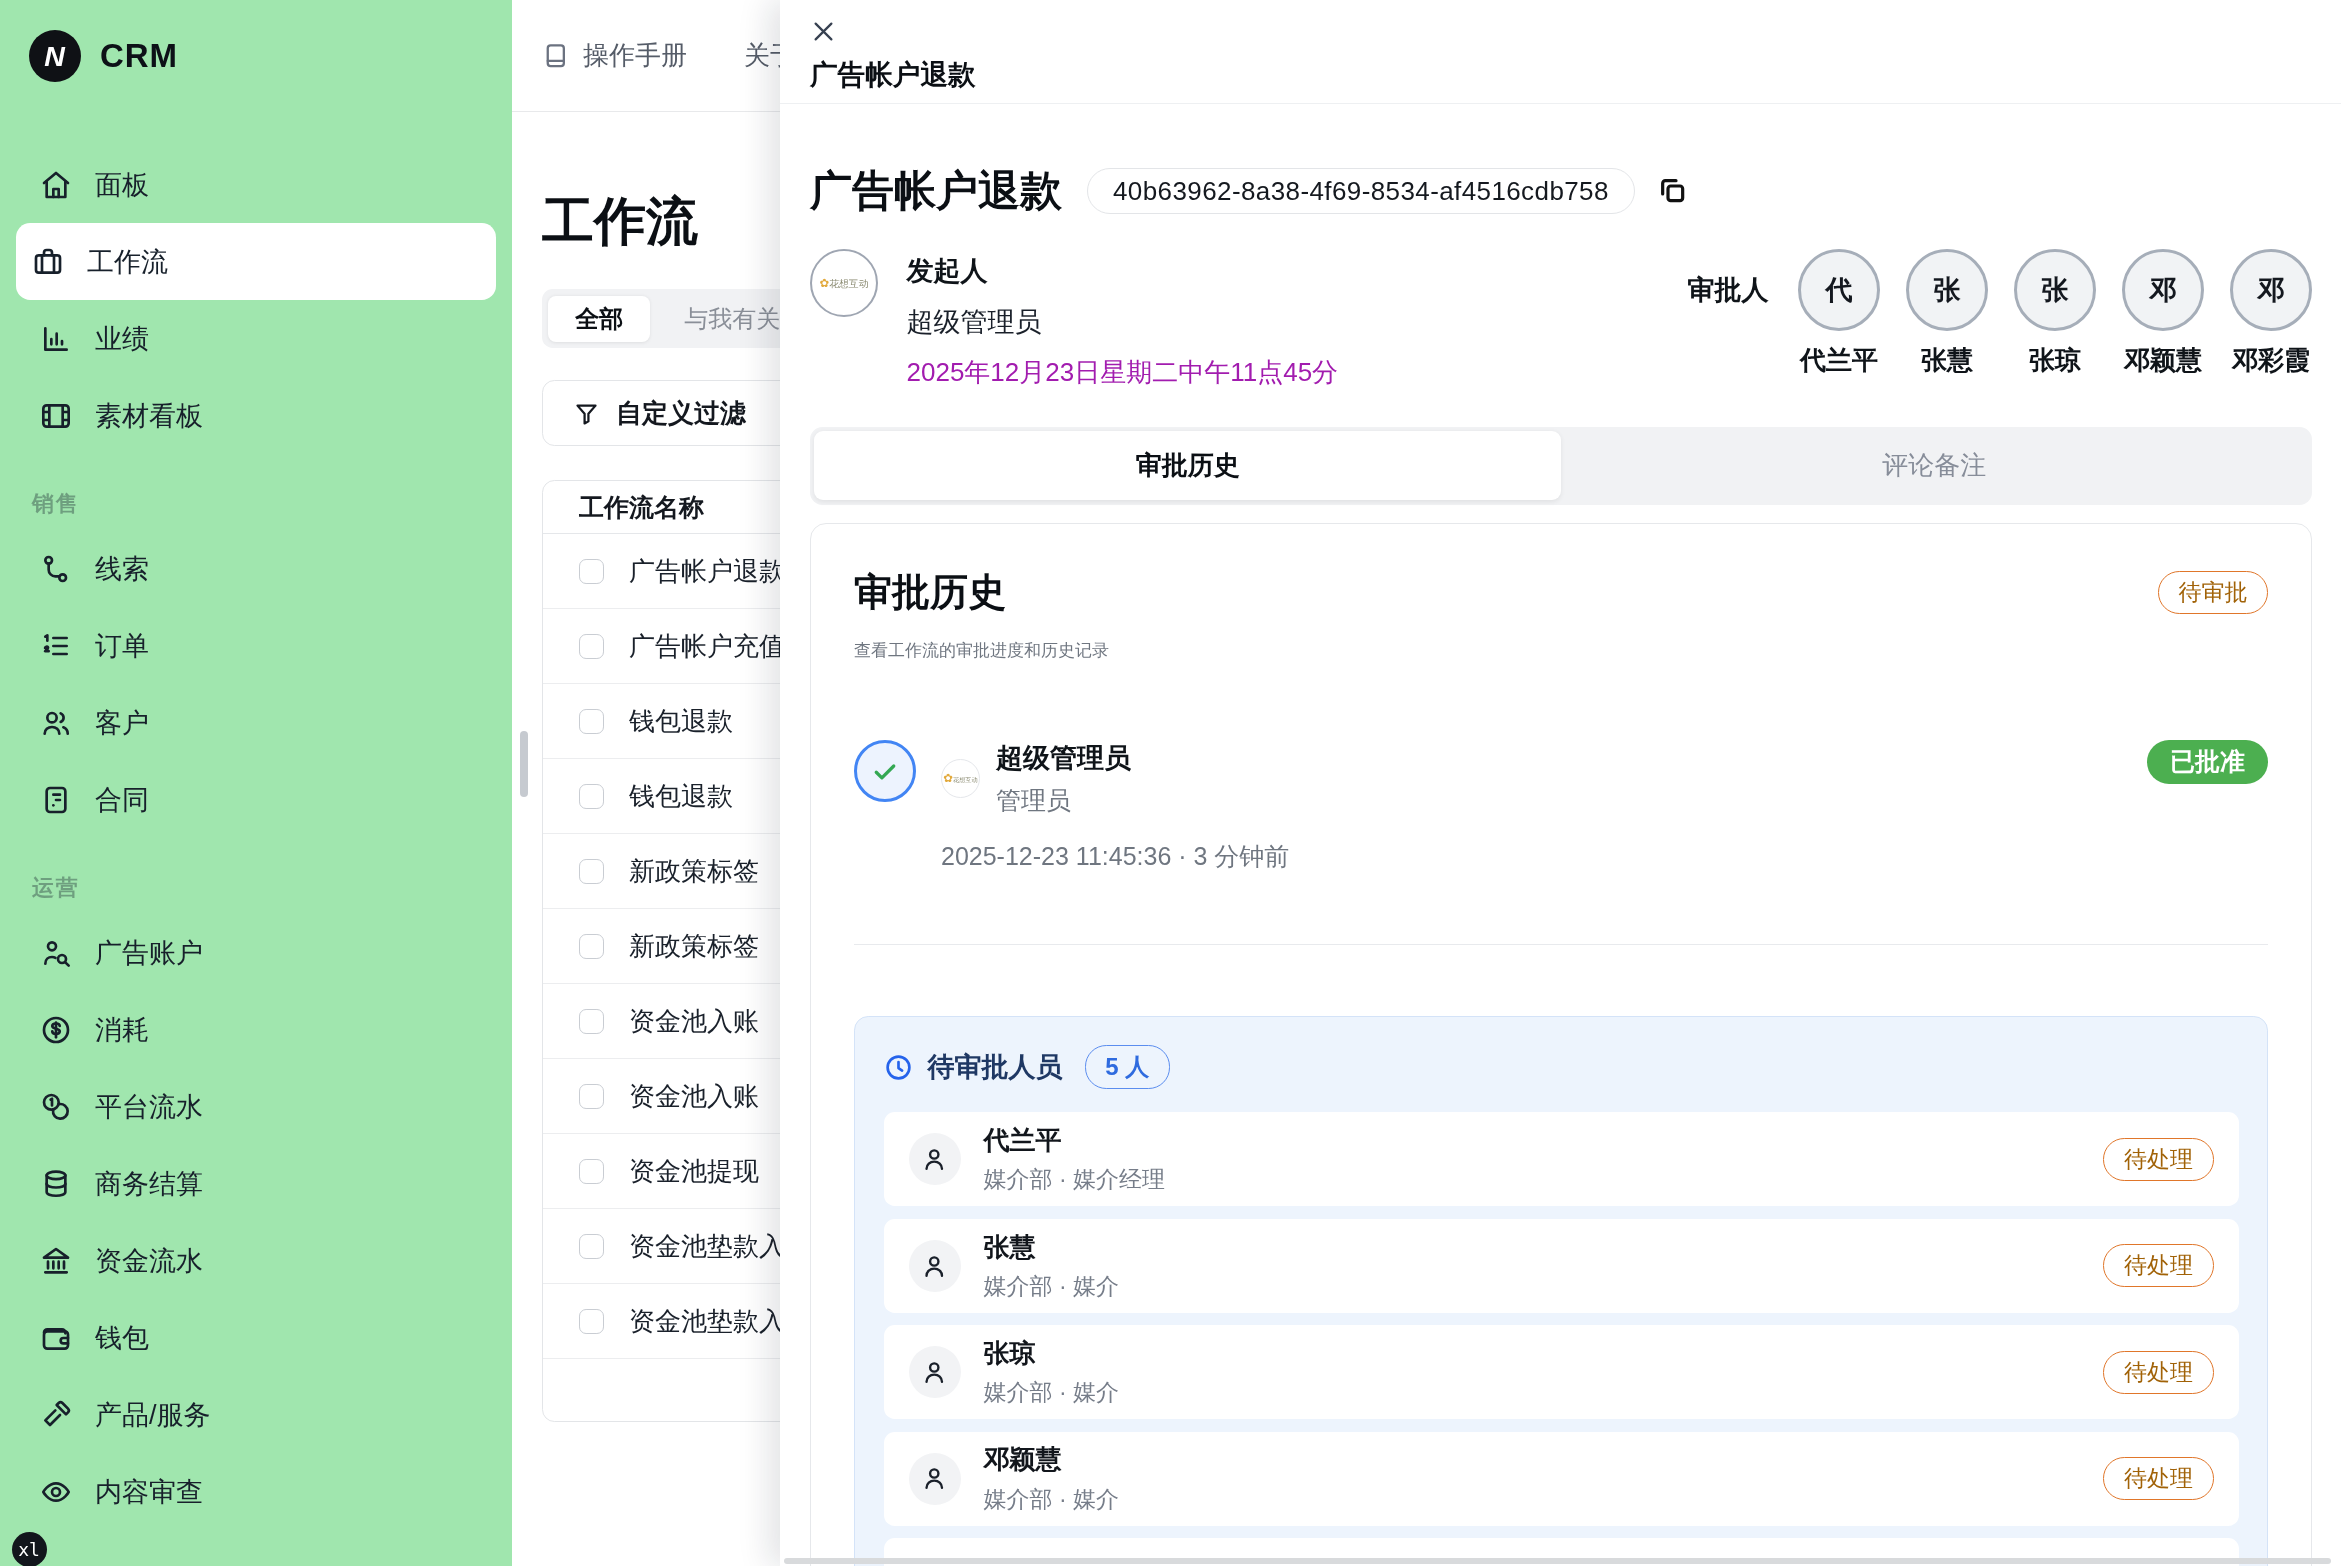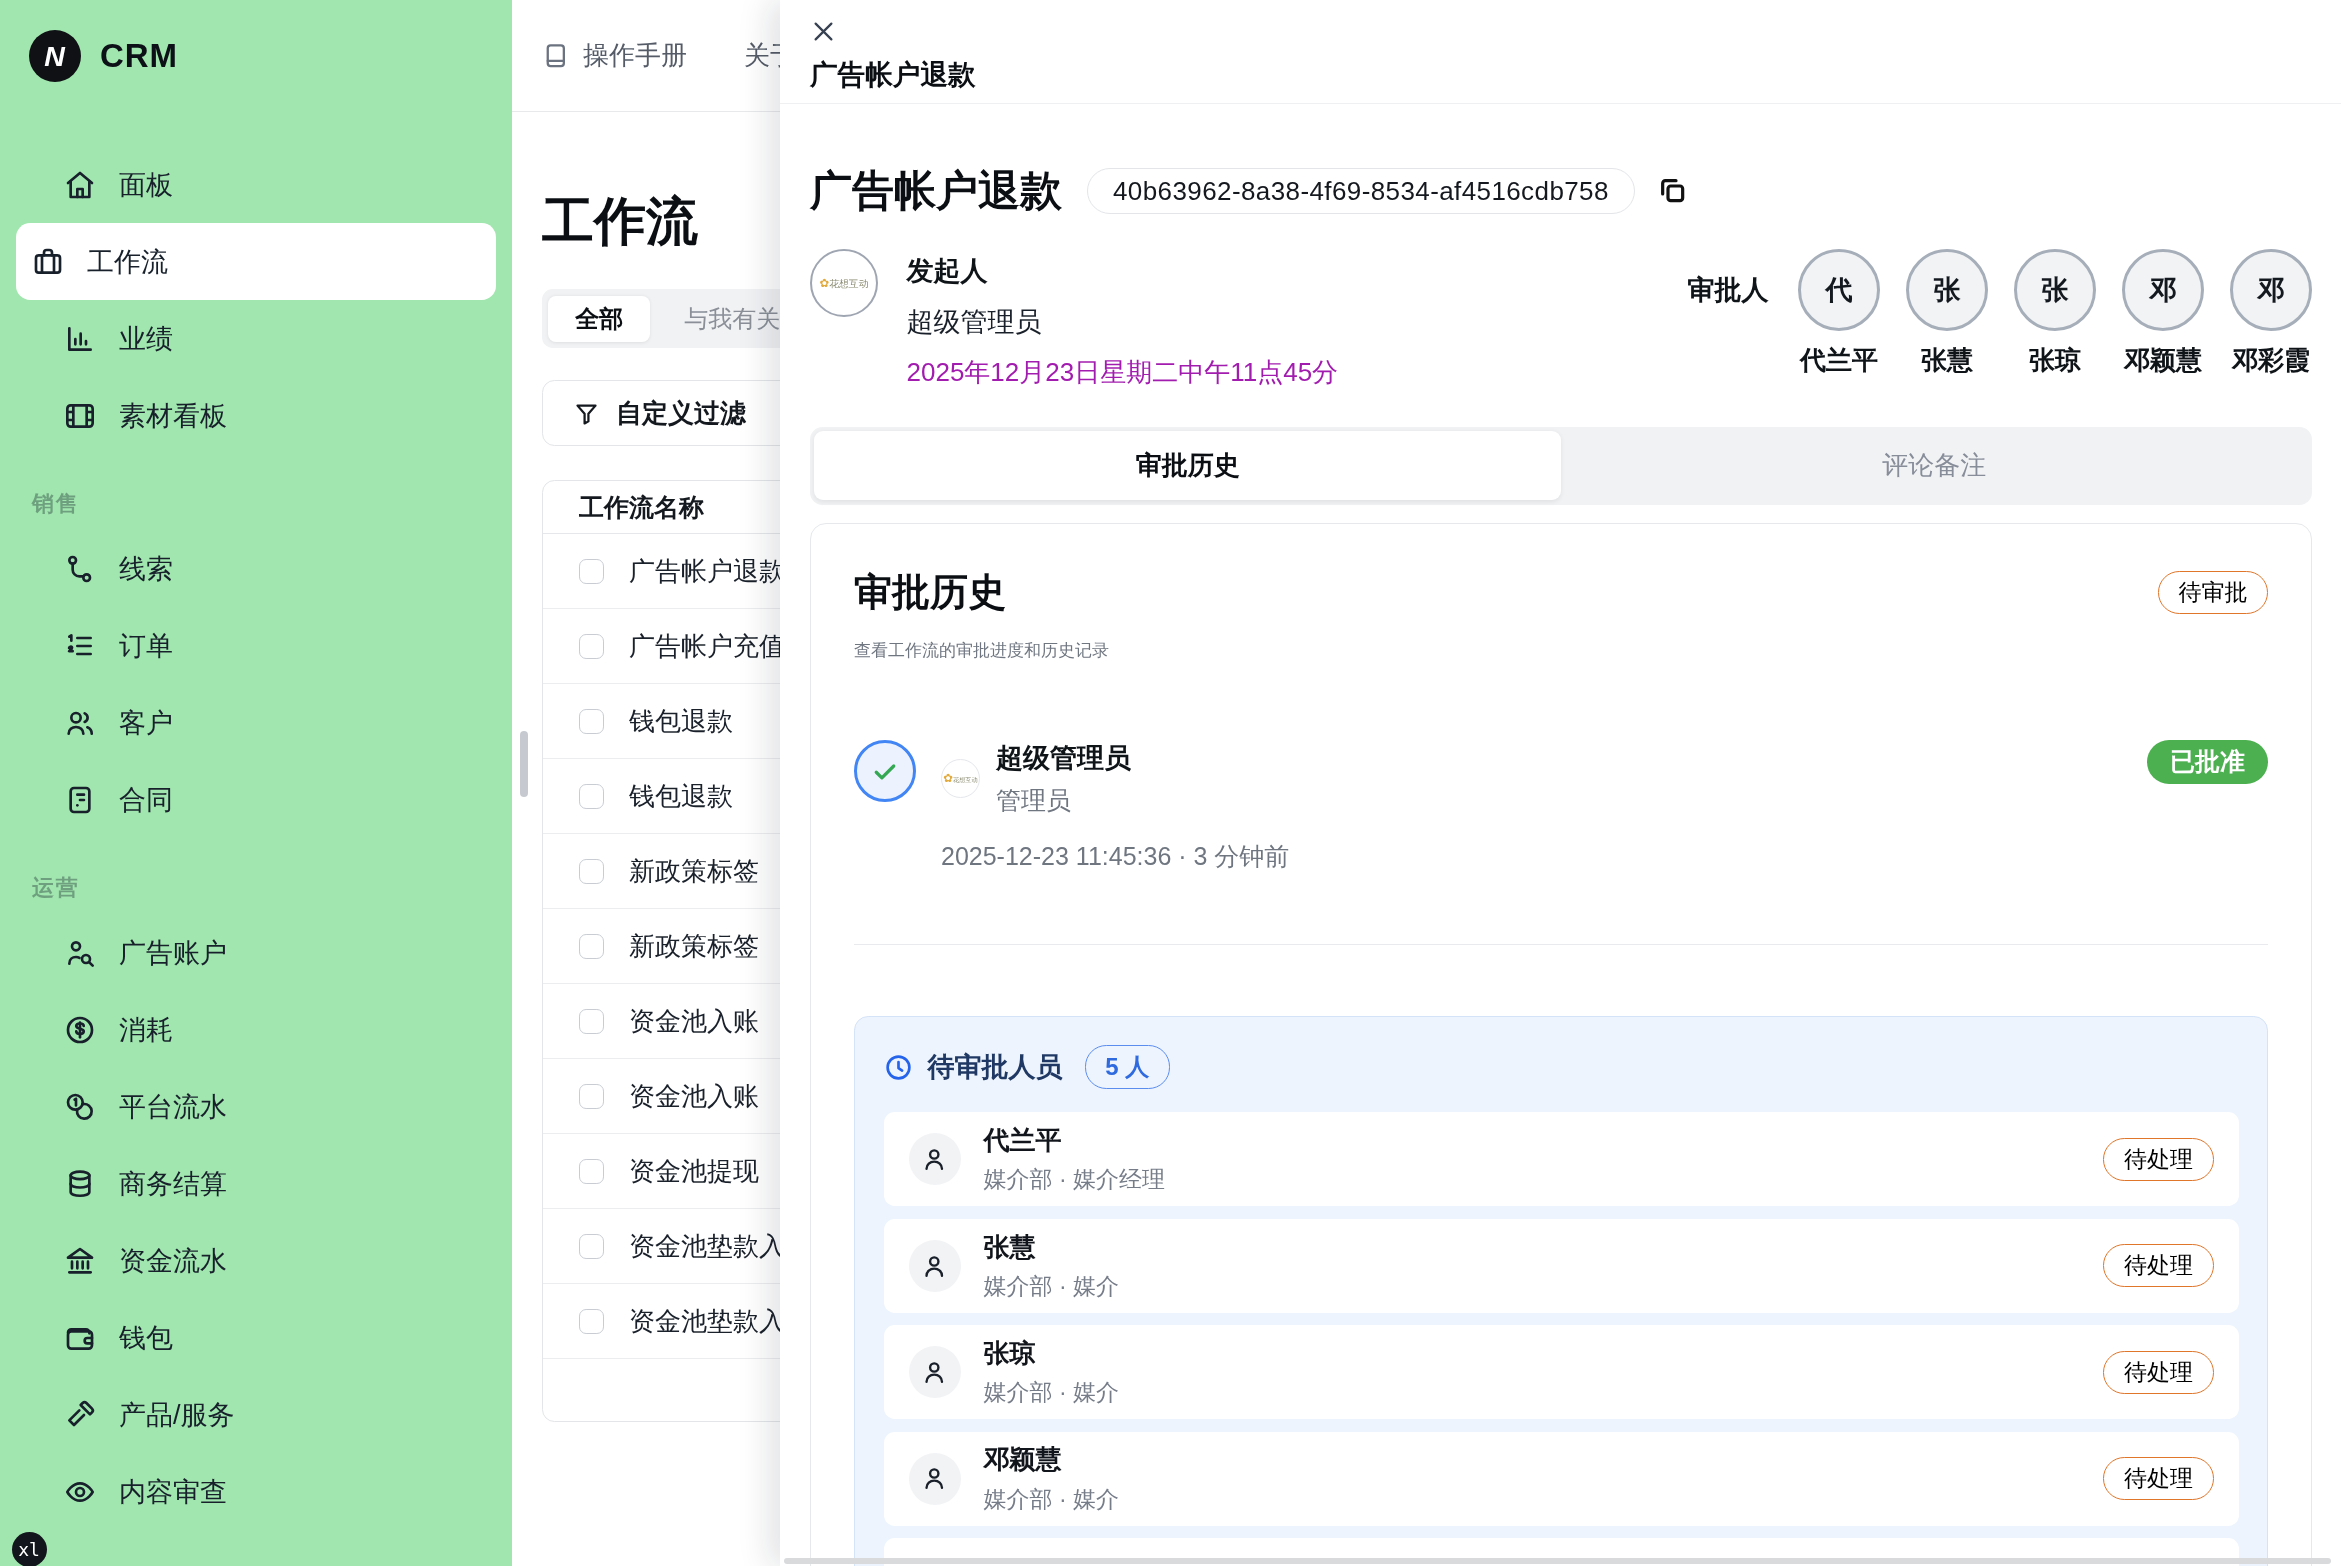--- a/index.html
+++ b/index.html
@@ -6,22 +6,22 @@
   html,body { width:2342px; height:1567px; overflow:hidden; background:#fff;
     font-family:"Liberation Sans","DejaVu Sans",sans-serif; color:#14181F; }
 
   
   .sidebar { position:absolute; left:0; top:0; width:512px; height:1567px; background:#A0E6AE; }
   .brand { display:flex; align-items:center; gap:19.6px; padding:30px 0 0 28.5px; }
   .brand-logo { width:52px; height:52px; border-radius:50%; background:#0F1115; color:#fff;
     display:flex; align-items:center; justify-content:center; font-size:28.5px; font-weight:800; font-style:italic;}
   .brand-name { font-size:33px; font-weight:800; color:#0D1117; letter-spacing:0.9px; }
   .nav { margin-top:64px; }
-  .nav-item { height:77px; display:flex; align-items:center; gap:23px; padding-left:32px;
-    font-size:27px; font-weight:500; color:#17202B; cursor:pointer;margin-left:32px; }
+  .nav-item { height:77px; display:flex; align-items:center; gap:23px; padding-left:40px;
+    font-size:27px; font-weight:500; color:#17202B; cursor:pointer; }
   .nav-item.active { background:#fff; border-radius:14.2px; margin:0 16px; padding-left:16px; }
   .nav-item svg { width:32px; height:32px; stroke:#17202B; fill:none; stroke-width:2; stroke-linecap:round; stroke-linejoin:round; flex:0 0 auto;}
   .sec-label { margin-top:23px; height:53px; display:flex; align-items:center; padding-left:32px;
     font-size:22px; font-weight:700; color:rgba(23,32,43,0.36); letter-spacing:1.8px; }
   .user-badge { position:absolute; left:11.6px; bottom:0; width:35px; height:35px; border-radius:50%;
     background:#12161C; color:#fff; font-family:"DejaVu Sans Mono",monospace; font-size:18px;
     display:flex; align-items:center; justify-content:center; }
 
   
   .main { position:absolute; left:512px; top:0; width:1830px; height:1567px; background:#fff; }
@@ -76,21 +76,21 @@
   .appr-col { display:flex; flex-direction:column; align-items:center; gap:12.4px; }
   .appr-avatar { width:82px; height:82px; border-radius:50%; border:3.6px solid #A6AEB9; background:#F1F3F5;
     display:flex; align-items:center; justify-content:center; font-size:27px; color:#14181F; }
   .appr-name { font-size:26px; color:#0F1419; white-space:nowrap;}
   .m-tabs { margin-top:37px; height:78px; background:#F1F2F4; border-radius:12.4px; display:flex; padding:4.4px; }
   .m-tab { flex:1; display:flex; align-items:center; justify-content:center; font-size:26px; color:#878D99; cursor:pointer;}
   .m-tab.active { background:#fff; border-radius:9px; color:#0B0F14; font-weight:700; box-shadow:0 1.8px 5.3px rgba(0,0,0,0.07);}
   .hist-card { margin-top:18px; border:1.3px solid #E6E8EB; border-radius:16px; padding:43px; height:1103px; background:#fff;}
   .hist-top { display:flex; align-items:center; justify-content:space-between; }
   .hist-title { font-size:38px; font-weight:800; color:#0B0F14; }
-  .pill-orange { border:1.8px solid #E0762A; color:#000000; border-radius:21.3px; height:43px;
+  .pill-orange { border:1.8px solid #E0762A; color:#a16207; border-radius:21.3px; height:43px;
     display:flex; align-items:center; padding:0 19.6px; font-size:23px; background:#fff; white-space:nowrap;text-align:right;}
   .hist-sub { margin-top:21.3px; font-size:17px; color:#6F7680; }
   .appr-entry { margin-top:78px; display:flex; align-items:flex-start; }
   .check-circle { width:62px; height:62px; border-radius:50%; border:3.1px solid #4285F4; background:#EDF3FE;
     display:flex; align-items:center; justify-content:center; flex:0 0 auto;}
   .check-circle svg { width:30px; height:30px; stroke:#34A853; stroke-width:2.6; fill:none; stroke-linecap:round; stroke-linejoin:round;}
   .entry-mid { margin-left:25px; }
   .entry-line1 { display:flex; align-items:center; gap:16px; }
   .mini-logo { width:39px; height:39px; border-radius:50%; border:0.9px solid #E5E7EB;
     display:flex; align-items:center; justify-content:center; overflow:hidden;}

